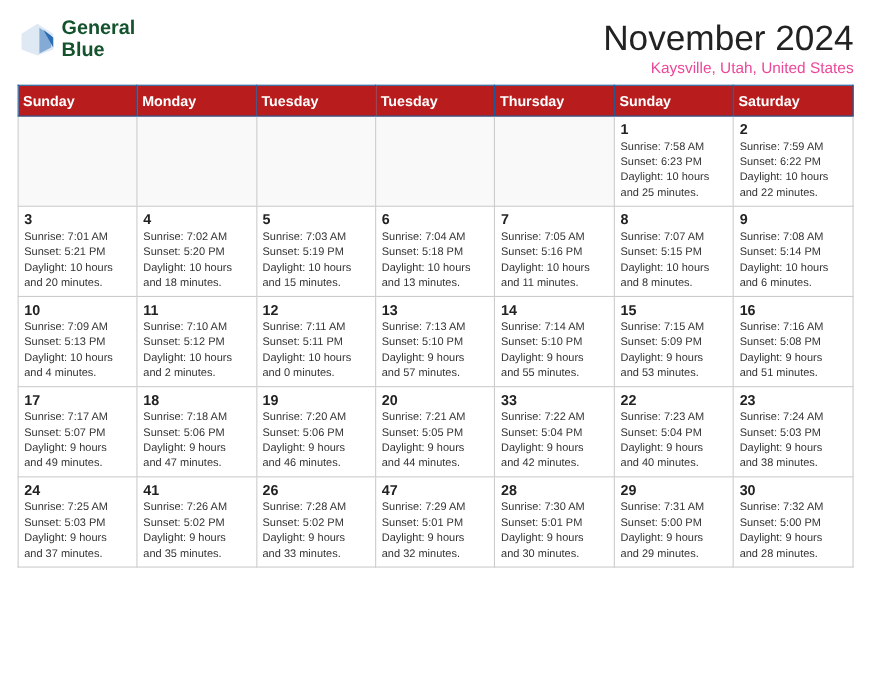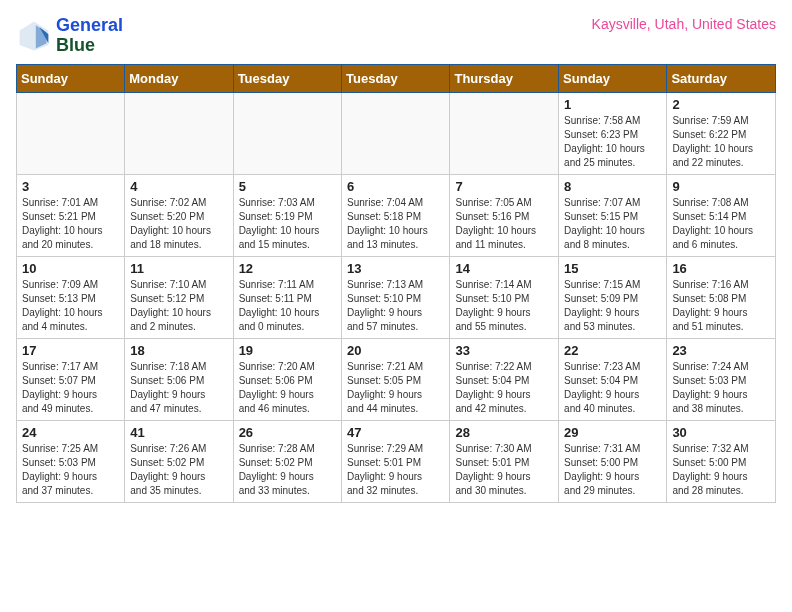--- a/index.html
+++ b/index.html
@@ -19,21 +19,21 @@
     .logo {
       display: flex;
       align-items: center;
       gap: 4px;
     }
     .logo-text {
       font-size: 18px;
       font-weight: bold;
       line-height: 1.1;
     }
-    .logo-text .general { color: #1d4ed8; margin-top: 48px; }
+    .logo-text .general { color: #14532d; margin-top: 48px; }
     .logo-text .blue { color: #14532d; }
     .logo-icon {
       width: 36px;
       height: 36px;
     }
     .title-block {
       text-align: right;
     }
     .month-title {
       font-size: 32px;
@@ -43,21 +43,21 @@
     .location {
       font-size: 14px;
       color: #ec4899;
     }
     .calendar {
       width: 100%;
       border-collapse: collapse;
       border: 1px solid #ccc;
     }
     .calendar th {
-      background: #a16207;
+      background: #b91c1c;
       color: #fff;
       font-size: 13px;
       font-weight: bold;
       padding: 6px 4px;
       text-align: left;
       border: 1px solid #1a5a9a;
     }
     .calendar td {
       vertical-align: top;
       border: 1px solid #ccc;
@@ -95,20 +95,21 @@
       <polygon points="20,4 36,14 36,30 20,36 4,30 4,14" fill="#2a6db5" opacity="0.15"></polygon>
       <polygon points="22,8 34,16 34,28 22,34" fill="#2a6db5" opacity="0.5"></polygon>
       <polygon points="26,10 36,18 36,28" fill="#2a6db5"></polygon>
     </svg>
     <div class="logo-text">
       <span class="general">General</span><br>
       <span class="blue">Blue</span>
     </div>
   </div>
   <div class="title-block">
+    <div class="month-title">November 2024</div>
     <div class="location">Kaysville, Utah, United States</div>
   </div>
 </div>
 
 <table class="calendar">
   <thead>
     <tr>
     <th>Sunday</th>
         <th>Monday</th>
         <th>Tuesday</th>

